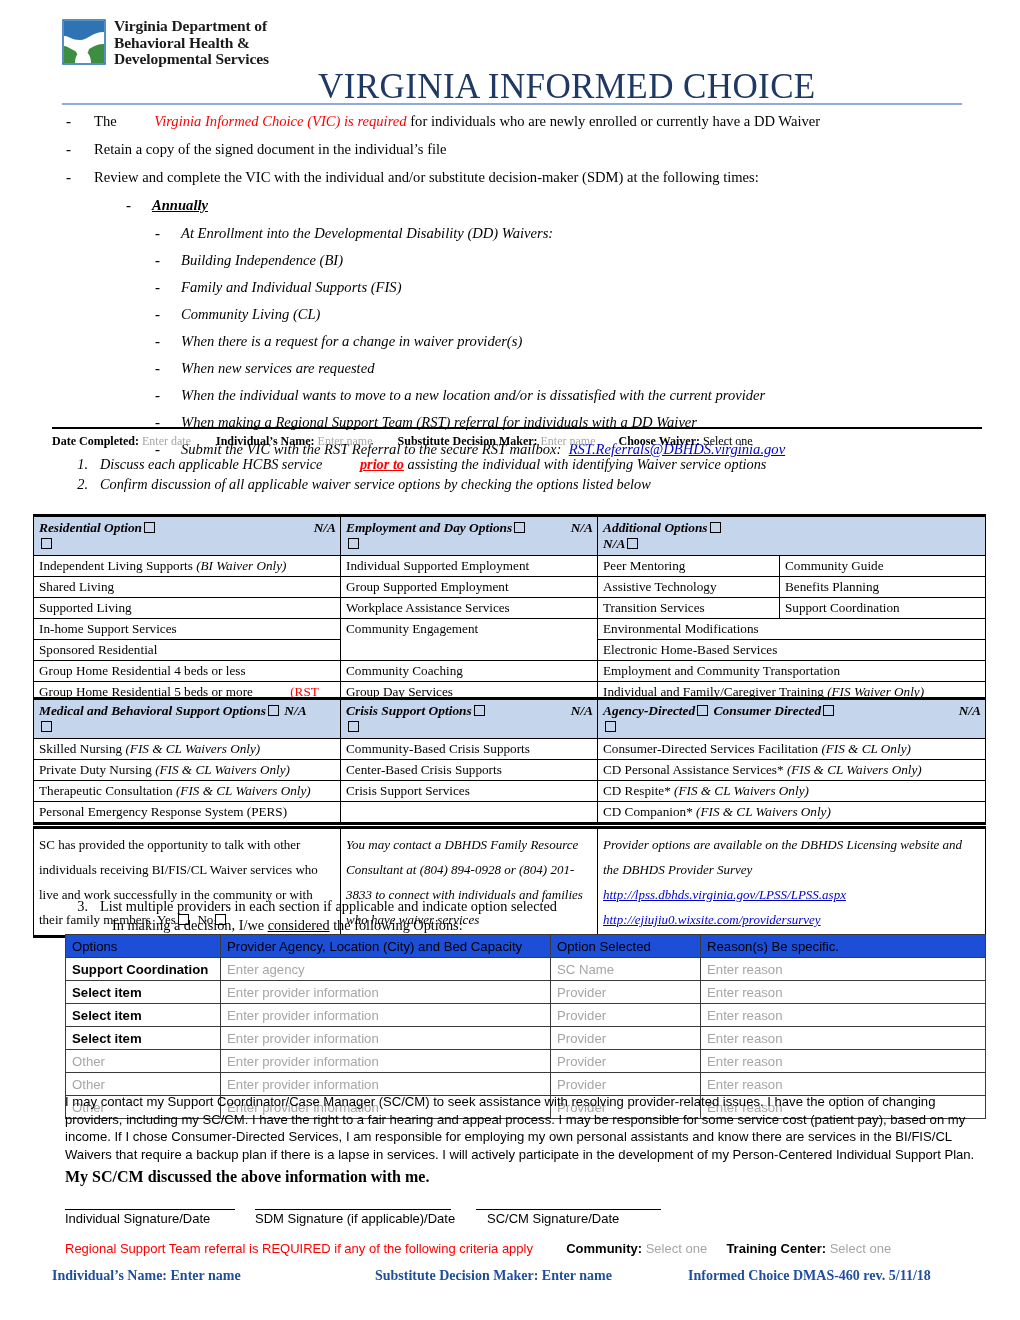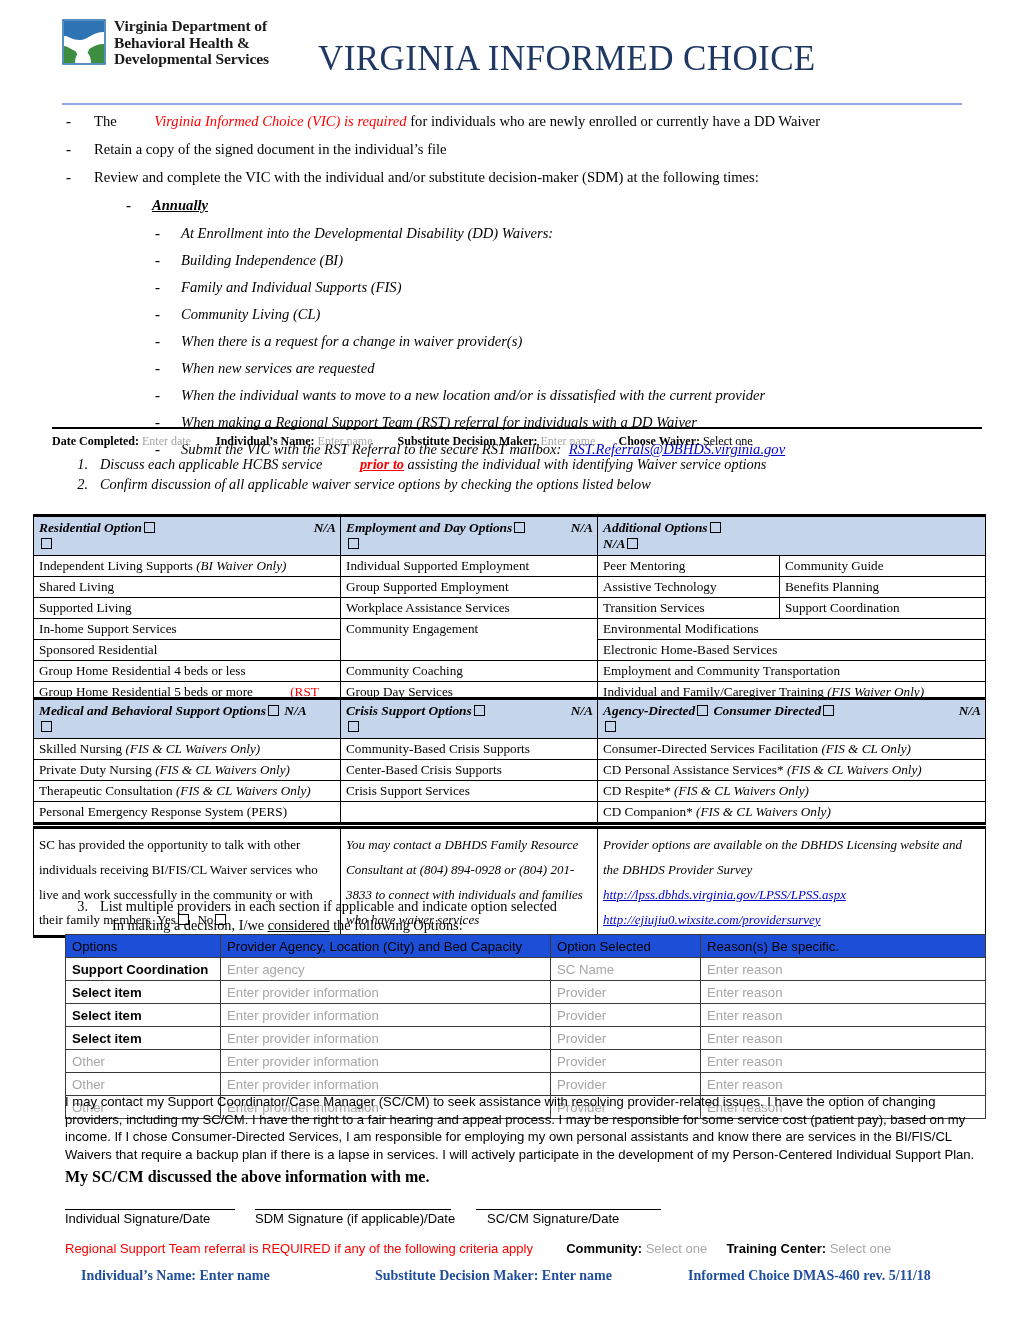--- a/index.html
+++ b/index.html
@@ -12,21 +12,21 @@
     position:relative;
   }
   .page{position:relative;width:1020px;height:1320px;}
 
   
   .header{position:relative;height:100px;}
   .logo-wrap{position:absolute;left:62px;top:18px;display:flex;align-items:flex-start;}
   .logo-mark{width:44px;height:52px;flex:none;position:relative;margin-right:8px;}
   .logo-text{font-family:"Liberation Serif", serif;font-weight:bold;font-size:15.5px;line-height:16.6px;color:#1a1a1a;letter-spacing:-0.1px;}
   .doc-title{
-    position:absolute;left:318px;top:40px;
+    position:absolute;left:318px;top:68px;
     font-family:"Liberation Serif", serif;
     font-size:35px;line-height:38px;font-weight:400;
     color:#1F3864;letter-spacing:0.4px;
   }
   .title-rule{position:absolute;left:62px;top:103px;width:900px;height:2px;background:#8FAADC;}
 
   
   .bullets{position:absolute;left:0;top:112px;width:1020px;}
   .b-row{display:flex;align-items:flex-start;font-size:14.6px;line-height:19px;}
   .b-dash{flex:none;font-weight:bold;font-size:15px;line-height:19px;}
@@ -434,21 +434,21 @@
   <div class="rst-line" style="top:1241px;">
     <span class="rst-red">Regional Support Team referral is REQUIRED if any of the following criteria apply</span>
     <span style="display:inline-block;width:26px"></span>
     <span style="font-weight:bold">Community:</span>
     <span class="prov-grey">Select one</span>
     <span style="display:inline-block;width:12px"></span>
     <span style="font-weight:bold">Training Center:</span>
     <span class="prov-grey">Select one</span>
   </div>
 
-  <div class="foot" style="left:81px;top:1268px;">
+  <div class="foot" style="left:52px;top:1268px;">
     <span>Individual’s Name:</span> <span>Enter name</span>
   </div>
   <div class="foot" style="left:375px;top:1268px;">
     <span>Substitute Decision Maker:</span> <span>Enter name</span>
   </div>
   <div class="foot" style="left:688px;top:1268px;">Informed Choice DMAS-460 rev. 5/11/18</div>
 
 </div>
 
 </body></html>

